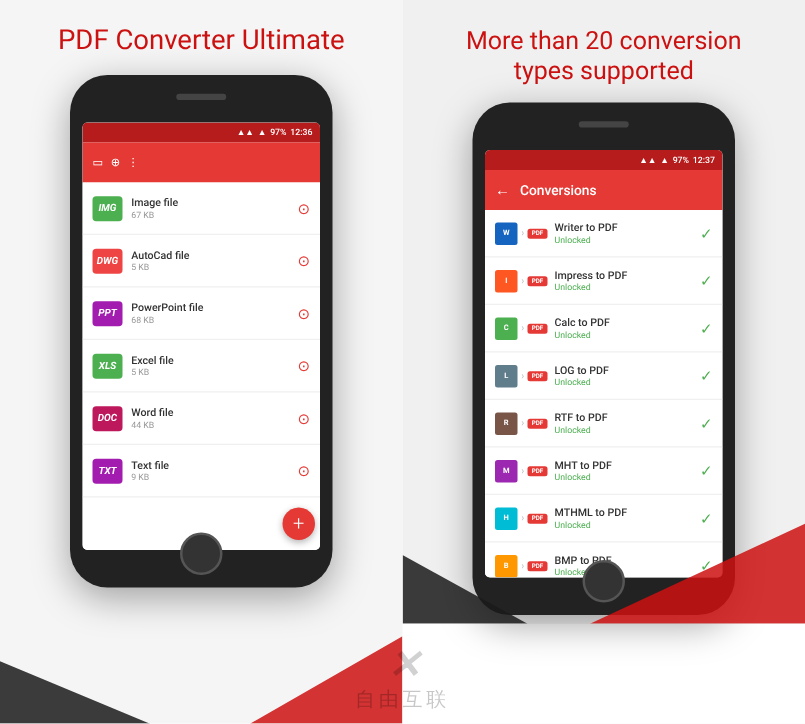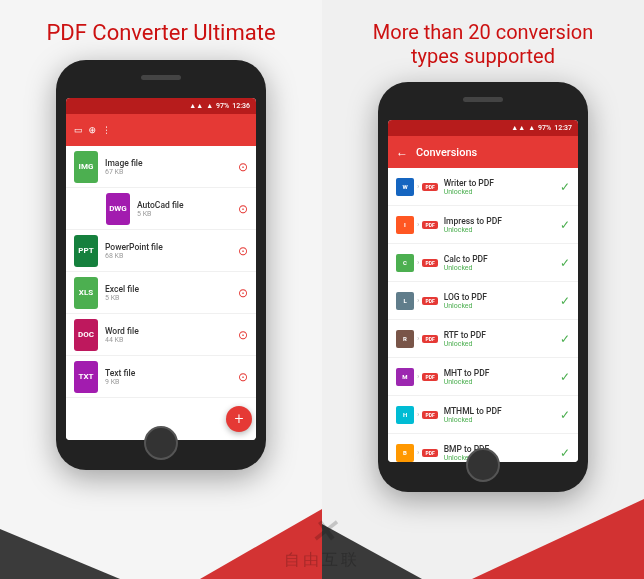--- a/index.html
+++ b/index.html
@@ -21,21 +21,21 @@
       display: flex;
       flex-direction: column;
       align-items: center;
       padding-top: 20px;
       position: relative;
       z-index: 1;
     }
 
     .right-panel {
       width: 322px;
-      height: 579px;
+      height: 499px;
       background: #f0f0f0;
       display: flex;
       flex-direction: column;
       align-items: center;
       padding-top: 20px;
       position: relative;
       z-index: 1;
     }
 
     .panel-title {
@@ -150,34 +150,35 @@
     .file-item {
       display: flex;
       align-items: center;
       padding: 5px 8px;
       border-bottom: 1px solid #f0f0f0;
       height: 42px;
     }
 
     .file-icon {
       width: 24px;
-      height: 32px;
+      height: 20px;
       border-radius: 3px;
       display: flex;
       align-items: center;
       justify-content: center;
       font-size: 8px;
       font-weight: bold;
       color: white;
       flex-shrink: 0;
       margin-right: 7px;
+      font-style: italic;
     }
     .file-icon.img { background: #4caf50; }
-    .file-icon.cad { background: #a21caf; margin-left: 32px; }
-    .file-icon.ppt { background: #15803d; }
+    .file-icon.cad { background: #ef4444; }
+    .file-icon.ppt { background: #a21caf; }
     .file-icon.xls { background: #4caf50; }
     .file-icon.doc { background: #be185d; }
     .file-icon.txt { background: #a21caf; }
 
     .file-info {
       flex: 1;
     }
     .file-name {
       font-size: 8.5px;
       color: #333;

